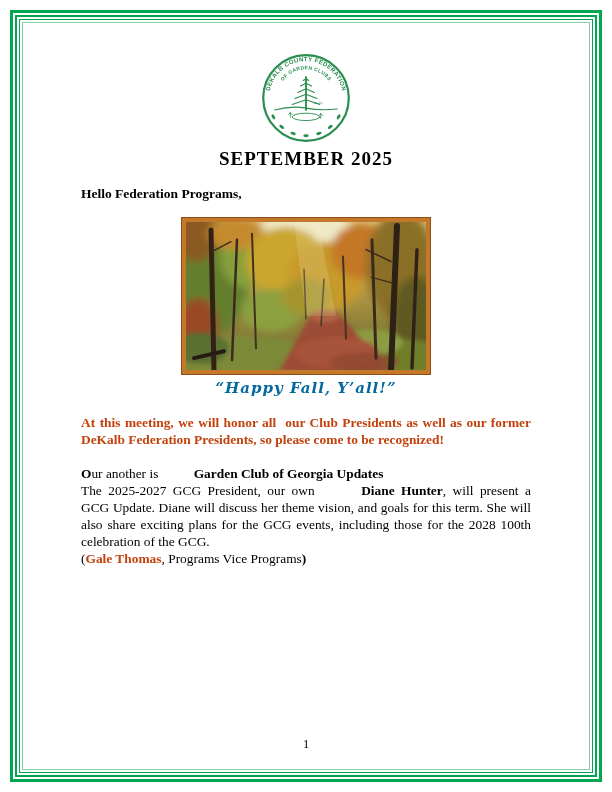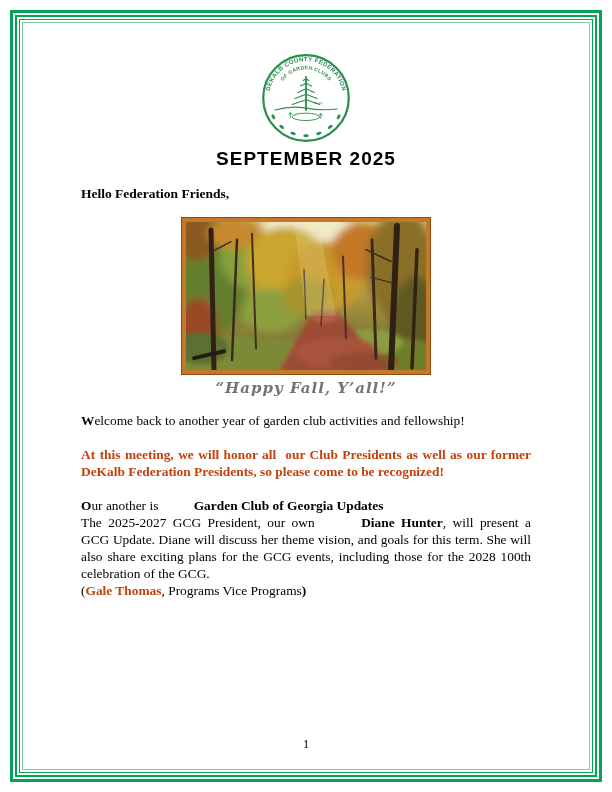--- a/index.html
+++ b/index.html
@@ -12,41 +12,41 @@
   .b2{position:absolute;inset:15px;border:2px solid #00A651;pointer-events:none;}
   .b3{position:absolute;inset:19px;border:1px solid #00A651;pointer-events:none;}
   .b4{position:absolute;inset:22px;border:1px solid #7FCFA0;pointer-events:none;}
 
   .content{position:absolute;left:81px;top:0;width:450px;}
 
   .logo{width:92px;height:92px;margin:52px auto 0;display:block;}
 
   .title{
     margin:4px 0 0;text-align:center;
-    font-family:Liberation Sans, sans-serif;font-weight:bold;
+    font-family:Liberation Serif, serif;font-weight:bold;
     font-size:19px;letter-spacing:1px;
   }
 
   .greeting{
     margin:16px 0 0;font-weight:bold;font-size:13.5px;
   }
 
   .photo-wrap{text-align:center;margin-top:16px;}
   .photo-frame{
     display:inline-block;width:240px;height:148px;
     border:4px solid #C4782A;outline:1px solid #8F4E16;
     box-shadow:inset 0 0 0 1px #8F4E16;
     font-size:0;line-height:0;
   }
   .photo-frame svg{width:100%;height:100%;}
 
   .caption{
     margin:5px 0 0;text-align:center;
     font-family:"DejaVu Serif", serif;font-style:italic;font-weight:bold;
-    font-size:15px;letter-spacing:1px;color:#737373;
+    font-size:15px;letter-spacing:1px;color:#0369a1;
   }
 
   .body-paras p{
     margin:17px 0 0;font-size:13.4px;line-height:17px;
     text-align:justify;white-space:pre-wrap;
   }
   .body-paras p.first{margin-top:15px;}
 
   .page-number{
     position:absolute;bottom:40px;left:0;width:100%;
@@ -99,21 +99,21 @@
         <ellipse cx="36" cy="88.5" rx="3" ry="1.6" transform="rotate(20 36 88.5)"></ellipse>
         <ellipse cx="50" cy="91" rx="3" ry="1.6"></ellipse>
         <ellipse cx="64" cy="88.5" rx="3" ry="1.6" transform="rotate(-20 64 88.5)"></ellipse>
         <ellipse cx="76.4" cy="81.4" rx="3" ry="1.6" transform="rotate(-40 76.4 81.4)"></ellipse>
         <ellipse cx="85.5" cy="70.5" rx="3" ry="1.6" transform="rotate(-60 85.5 70.5)"></ellipse>
       </g>
     </svg>
 
     <h1 class="title">SEPTEMBER 2025</h1>
 
-    <p class="greeting">Hello Federation Friends,</p>
+    <p class="greeting">Hello Federation Programs,</p>
 
     <div class="photo-wrap">
       <span class="photo-frame">
         
         <svg viewBox="0 0 240 150" preserveAspectRatio="none">
           <defs>
             <linearGradient id="bgGrad" x1="0" y1="0" x2="0" y2="1">
               <stop offset="0" stop-color="#D9C178"></stop>
               <stop offset="0.4" stop-color="#BFA04A"></stop>
               <stop offset="0.7" stop-color="#8C8038"></stop>
@@ -170,21 +170,20 @@
             <line x1="26" y1="30" x2="45" y2="20" stroke="#3B2B1D" stroke-width="1.4"></line>
             <line x1="8" y1="138" x2="38" y2="131" stroke="#281E12" stroke-width="4"></line>
           </g>
           <polygon points="108,0 132,0 150,95 120,95" fill="#F5ECC0" opacity="0.18"></polygon>
         </svg>
       </span>
       <p class="caption">“Happy Fall, Y’all!”</p>
     </div>
 
     <div class="body-paras">
-        <p class="first"><span style="font-weight: bold;">W</span><span>elcome back to another year of garden club activities and fellowship!</span></p>
         <p style="color: #c2410c; font-weight: bold;"><span>At this meeting, we will honor all  our Club Presidents as well as our former DeKalb Federation Presidents, so please come to be recognized!</span></p>
         <p><span style="font-weight: bold;">O</span><span>ur another is </span><span style="font-weight: bold; margin-left: 32px;">Garden Club of Georgia Updates</span><span>
 The 2025-2027 GCG President, our own </span><span style="font-weight: bold; margin-left: 40px;">Diane Hunter</span><span>, will present a GCG Update. Diane will discuss her theme vision, and goals for this term. She will also share exciting plans for the GCG events, including those for the 2028 100th celebration of the GCG.
 (</span><span style="font-weight: bold; color: #c2410c;">Gale Thomas</span><span>, Programs Vice Programs</span><span style="font-weight: bold;">)</span></p>
       </div>
   </div>
 
   <div class="page-number">1</div>
 </div>
 

